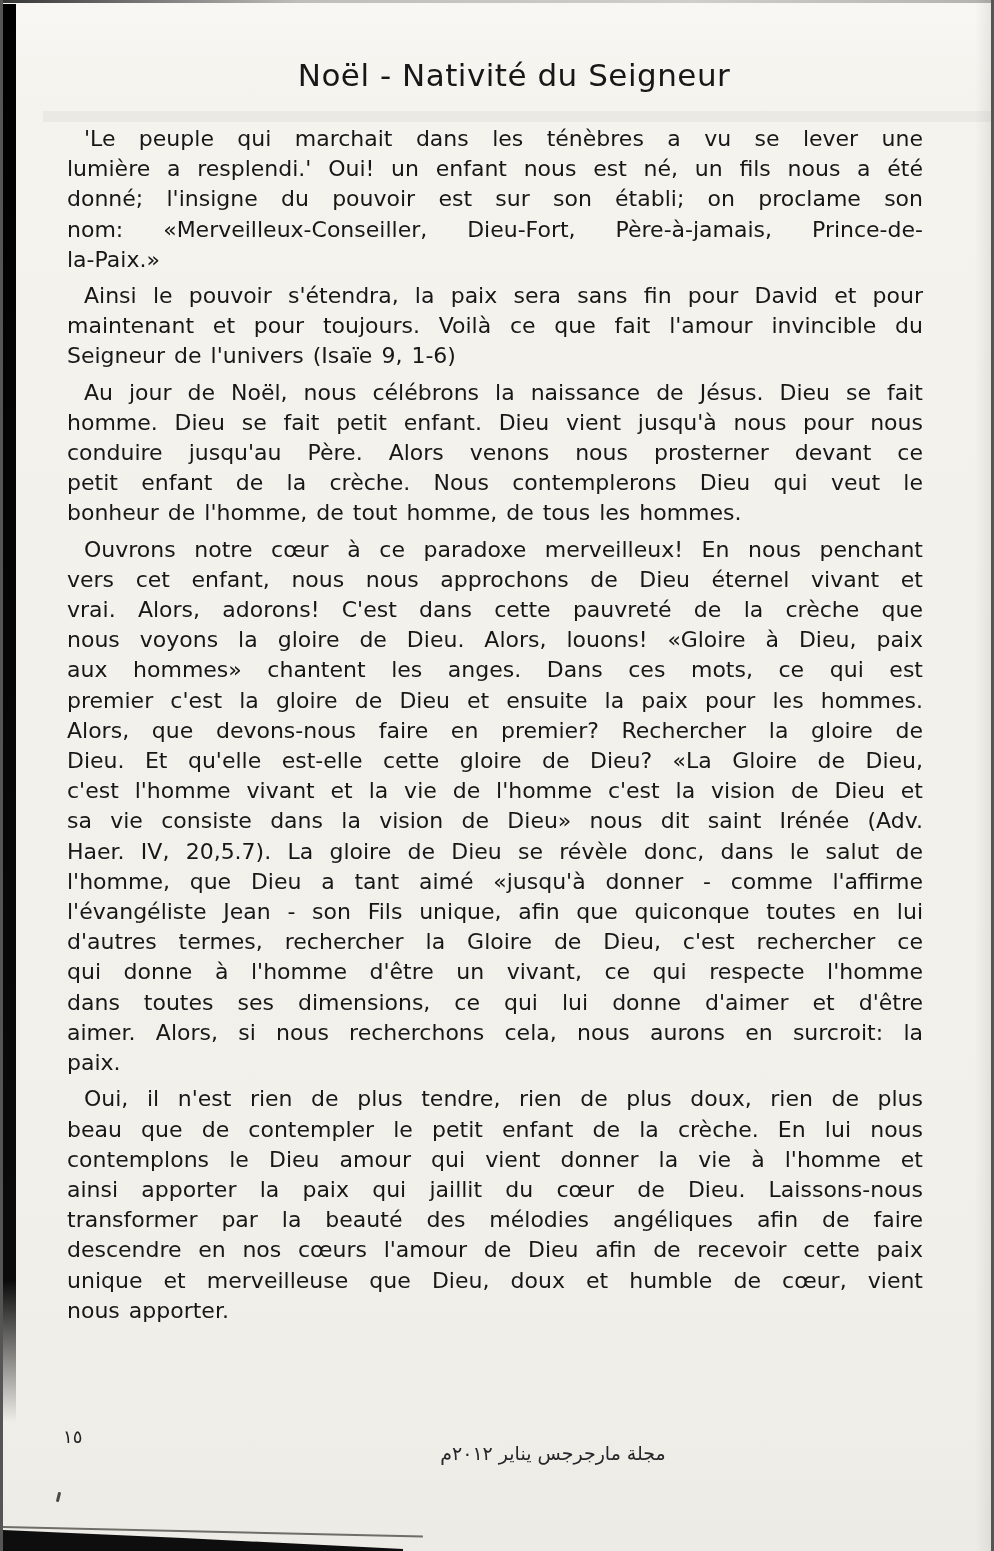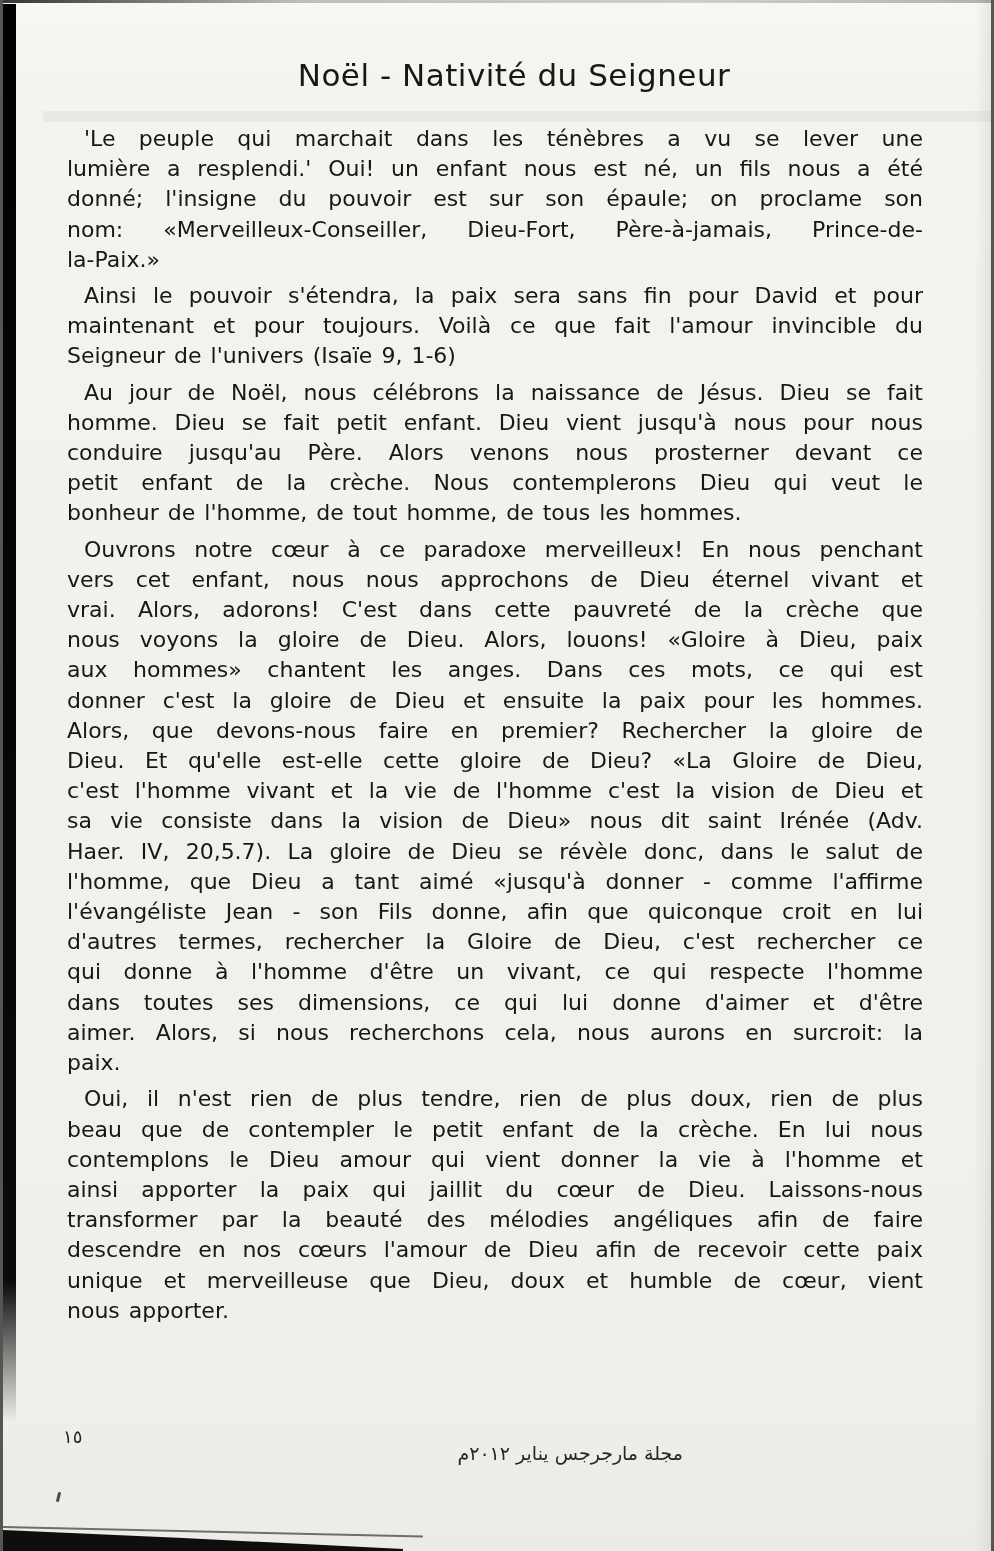--- a/index.html
+++ b/index.html
@@ -75,38 +75,38 @@
     text-align-last:left;
   }
   
   .page-number{
     position:absolute;left:60px;top:1426px;
     font-size:18px;color:#222;
     direction:rtl;
   }
   .journal-line{
     position:absolute;left:420px;top:1442px;width:260px;
-    text-align:right;
+    text-align:center;
     font-size:19px;color:#26262b;
     direction:rtl;
   }
 </style>
 </head>
 <body>
 
 <div class="scan-root">
   <div class="scan-band"></div>
 
   <h1 class="page-title">Noël - Nativité du Seigneur</h1>
 
   <div class="article-body">
       <p class="para">
         <span class="line first">'Le peuple qui marchait dans les ténèbres a vu se lever une</span>
         <span class="line">lumière a resplendi.' Oui! un enfant nous est né, un fils nous a été</span>
-        <span class="line">donné; l'insigne du pouvoir est sur son épaule; on proclame son</span>
+        <span class="line">donné; l'insigne du pouvoir est sur son établi; on proclame son</span>
         <span class="line">nom: «Merveilleux-Conseiller, Dieu-Fort, Père-à-jamais, Prince-de-</span>
         <span class="line last">la-Paix.»</span>
       </p>
       <p class="para">
         <span class="line first">Ainsi le pouvoir s'étendra, la paix sera sans fin pour David et pour</span>
         <span class="line">maintenant et pour toujours. Voilà ce que fait l'amour invincible du</span>
         <span class="line last">Seigneur de l'univers (Isaïe 9, 1-6)</span>
       </p>
       <p class="para">
         <span class="line first">Au jour de Noël, nous célébrons la naissance de Jésus. Dieu se fait</span>
@@ -114,28 +114,28 @@
         <span class="line">conduire jusqu'au Père. Alors venons nous prosterner devant ce</span>
         <span class="line">petit enfant de la crèche. Nous contemplerons Dieu qui veut le</span>
         <span class="line last">bonheur de l'homme, de tout homme, de tous les hommes.</span>
       </p>
       <p class="para">
         <span class="line first">Ouvrons notre cœur à ce paradoxe merveilleux! En nous penchant</span>
         <span class="line">vers cet enfant, nous nous approchons de Dieu éternel vivant et</span>
         <span class="line">vrai. Alors, adorons! C'est dans cette pauvreté de la crèche que</span>
         <span class="line">nous voyons la gloire de Dieu. Alors, louons! «Gloire à Dieu, paix</span>
         <span class="line">aux hommes» chantent les anges. Dans ces mots, ce qui est</span>
-        <span class="line">donner c'est la gloire de Dieu et ensuite la paix pour les hommes.</span>
+        <span class="line">premier c'est la gloire de Dieu et ensuite la paix pour les hommes.</span>
         <span class="line">Alors, que devons-nous faire en premier? Rechercher la gloire de</span>
         <span class="line">Dieu. Et qu'elle est-elle cette gloire de Dieu? «La Gloire de Dieu,</span>
         <span class="line">c'est l'homme vivant et la vie de l'homme c'est la vision de Dieu et</span>
         <span class="line">sa vie consiste dans la vision de Dieu» nous dit saint Irénée (Adv.</span>
         <span class="line">Haer. IV, 20,5.7). La gloire de Dieu se révèle donc, dans le salut de</span>
         <span class="line">l'homme, que Dieu a tant aimé «jusqu'à donner - comme l'affirme</span>
-        <span class="line">l'évangéliste Jean - son Fils donne, afin que quiconque croit en lui</span>
+        <span class="line">l'évangéliste Jean - son Fils unique, afin que quiconque toutes en lui</span>
         <span class="line">d'autres termes, rechercher la Gloire de Dieu, c'est rechercher ce</span>
         <span class="line">qui donne à l'homme d'être un vivant, ce qui respecte l'homme</span>
         <span class="line">dans toutes ses dimensions, ce qui lui donne d'aimer et d'être</span>
         <span class="line">aimer. Alors, si nous recherchons cela, nous aurons en surcroit: la</span>
         <span class="line last">paix.</span>
       </p>
       <p class="para">
         <span class="line first">Oui, il n'est rien de plus tendre, rien de plus doux, rien de plus</span>
         <span class="line">beau que de contempler le petit enfant de la crèche. En lui nous</span>
         <span class="line">contemplons le Dieu amour qui vient donner la vie à l'homme et</span>

